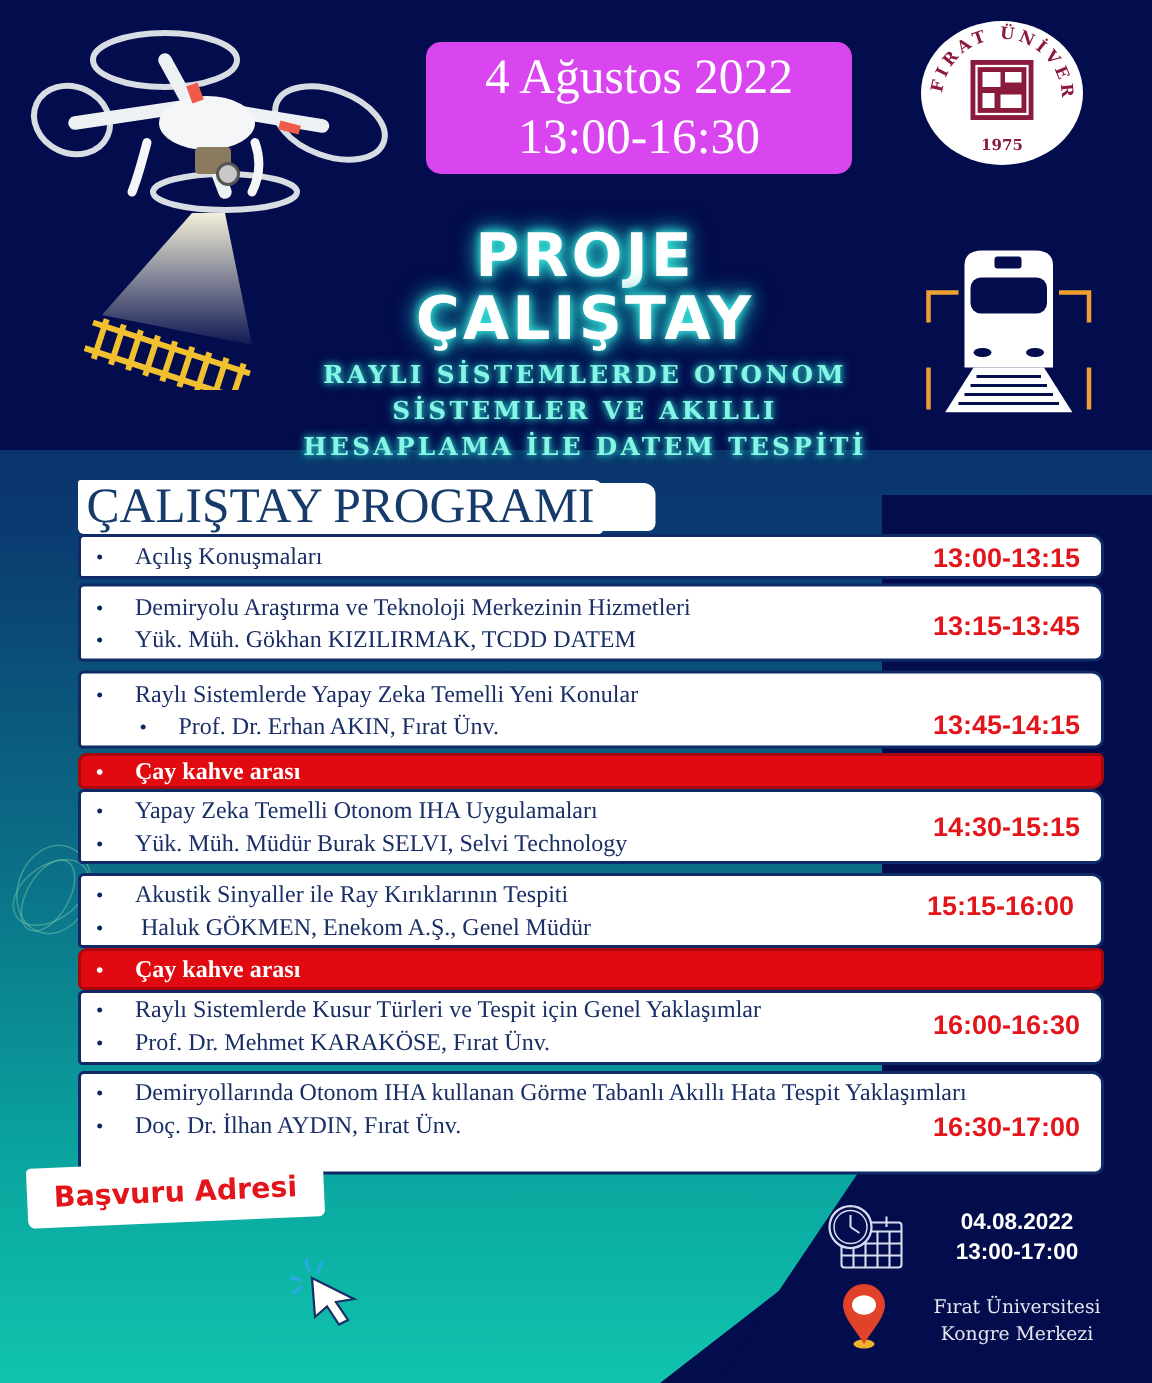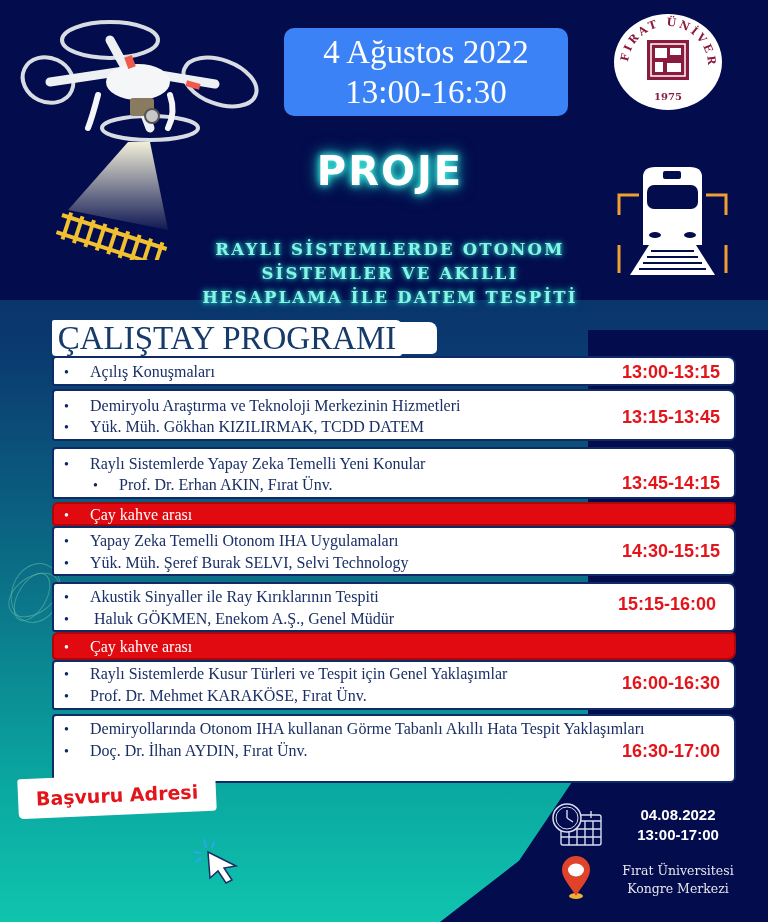--- a/index.html
+++ b/index.html
@@ -19,21 +19,21 @@
     clip-path: polygon(580px 770px, 768px 770px, 768px 922px, 478px 922px);
   }
   .swirl { position: absolute; left: 2px; top: 545px; width: 60px; height: 95px; }
 
   
   .drone { position: absolute; left: 10px; top: 10px; width: 260px; height: 250px; }
 
   
   .date-box {
     position: absolute; left: 284px; top: 28px; width: 284px; height: 88px;
-    background: #3b82f6; border-radius: 10px;
+    background: #d946ef; border-radius: 10px;
     color: #fff; font-family: "Liberation Serif", serif; font-size: 33px;
     text-align: center; line-height: 40px; padding-top: 4px; box-sizing: border-box;
   }
   .date-box div { display: block; }
 
   
   .logo { position: absolute; left: 612px; top: 12px; width: 112px; height: 100px; }
 
   
   .train { position: absolute; left: 615px; top: 165px; width: 115px; height: 110px; }
@@ -75,21 +75,21 @@
     background: #fff; border: 2px solid #0f2a66; border-radius: 4px 8px 6px 3px;
     box-sizing: border-box;
     padding-left: 16px;
   }
   .row.break { background: #e10a10; border-color: #a8070c; border-radius: 6px 4px 8px 4px; }
   .line {
     position: absolute; left: 10px; font-family: "Liberation Serif", serif;
     font-size: 16px; color: #1a2f66; white-space: nowrap;
   }
   .line .bullet { display: inline-block; width: 26px; color: #0e2563; font-size: 14px; }
-  .row.break .line { color: #fff; }
+  .row.break .line { color: #fff; font-weight: bold; }
   .row.break .line .bullet { color: #fff; }
   .time {
     position: absolute; right: 14px; font-family: "Liberation Sans", sans-serif;
     font-weight: bold; font-size: 18px; color: #e3141a; white-space: nowrap;
   }
 
   
   .apply-label {
     position: absolute; left: 18px; top: 775px; width: 198px; height: 40px;
     background: #fff; transform: rotate(-2.5deg); border-radius: 3px 6px 4px 5px;
@@ -207,20 +207,21 @@
     <polygon points="34,80 81,80 100,110 15,110" fill="#fff"></polygon>
     <g stroke="#030c4c" stroke-width="2">
       <line x1="36" y1="86" x2="79" y2="86"></line>
       <line x1="32" y1="92" x2="83" y2="92"></line>
       <line x1="28" y1="98" x2="87" y2="98"></line>
       <line x1="24" y1="104" x2="91" y2="104"></line>
     </g>
   </svg>
 
   <div class="title title-1">PROJE</div>
+  <div class="title title-2">ÇALIŞTAY</div>
   <div class="subtitle subtitle-1">RAYLI SİSTEMLERDE OTONOM</div>
   <div class="subtitle subtitle-2">SİSTEMLER VE AKILLI</div>
   <div class="subtitle subtitle-3">HESAPLAMA İLE DATEM TESPİTİ</div>
 
   <div class="program-heading-ext"></div>
   <div class="program-heading">ÇALIŞTAY PROGRAMI</div>
 
   <div class="row" style="top:356px;height:30px;">
     <div class="line" style="top:5px;"><span class="bullet">•</span><span>Açılış Konuşmaları</span></div>
     <div class="time" style="top:4px;">13:00-13:15</div>
@@ -237,21 +238,21 @@
     <div class="line" style="top:27px;margin-left:29px;"><span class="bullet">•</span><span>Prof. Dr. Erhan AKIN, Fırat Ünv.</span></div>
     <div class="time" style="top:24px;">13:45-14:15</div>
   </div>
 
   <div class="row break" style="top:502px;height:24px;">
     <div class="line" style="top:2px;"><span class="bullet">•</span><span>Çay kahve arası</span></div>
   </div>
 
   <div class="row" style="top:526px;height:50px;">
     <div class="line" style="top:4px;"><span class="bullet">•</span><span>Yapay Zeka Temelli Otonom IHA Uygulamaları</span></div>
-    <div class="line" style="top:26px;"><span class="bullet">•</span><span>Yük. Müh. Şeref Burak SELVI, Selvi Technology</span></div>
+    <div class="line" style="top:26px;"><span class="bullet">•</span><span>Yük. Müh. Müdür Burak SELVI, Selvi Technology</span></div>
     <div class="time" style="top:13px;">14:30-15:15</div>
   </div>
 
   <div class="row" style="top:582px;height:50px;">
     <div class="line" style="top:4px;"><span class="bullet">•</span><span>Akustik Sinyaller ile Ray Kırıklarının Tespiti</span></div>
     <div class="line" style="top:26px;"><span class="bullet">•</span><span> Haluk GÖKMEN, Enekom A.Ş., Genel Müdür</span></div>
     <div class="time" style="top:10px;right:18px;">15:15-16:00</div>
   </div>
 
   <div class="row break" style="top:632px;height:28px;">

